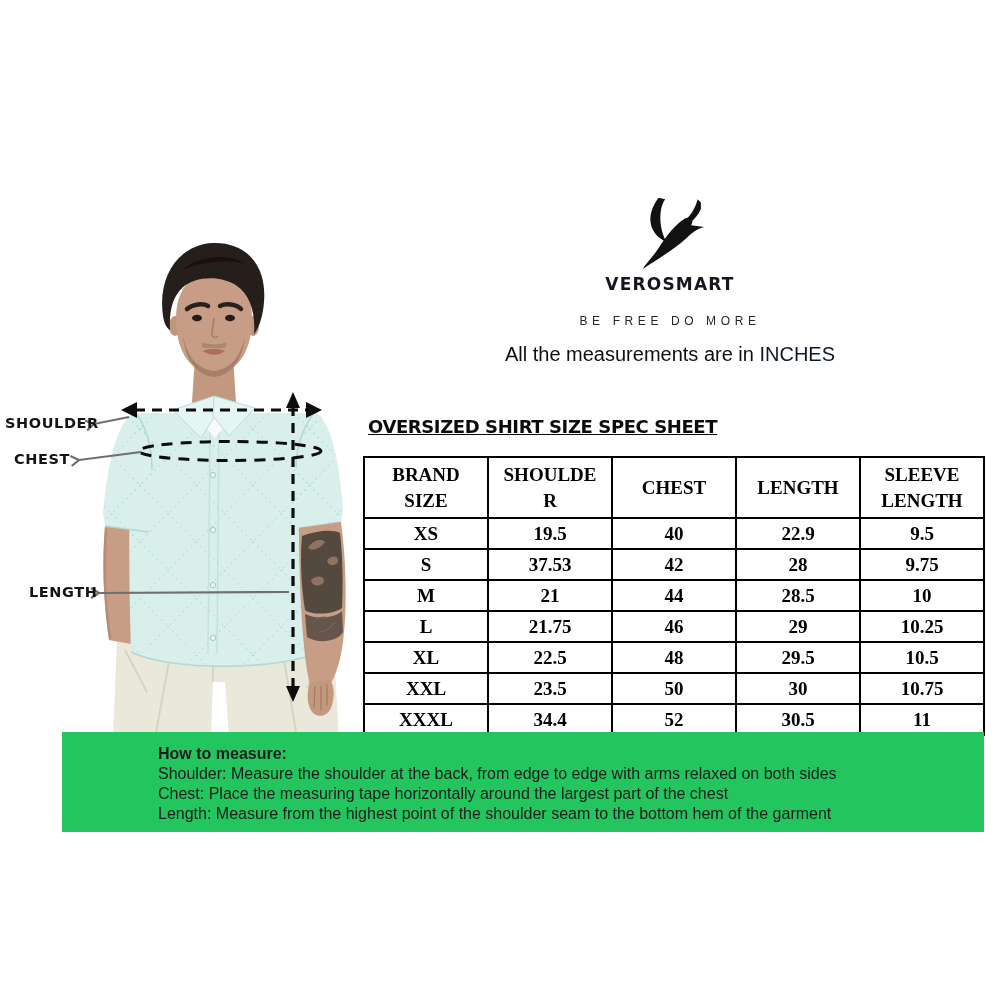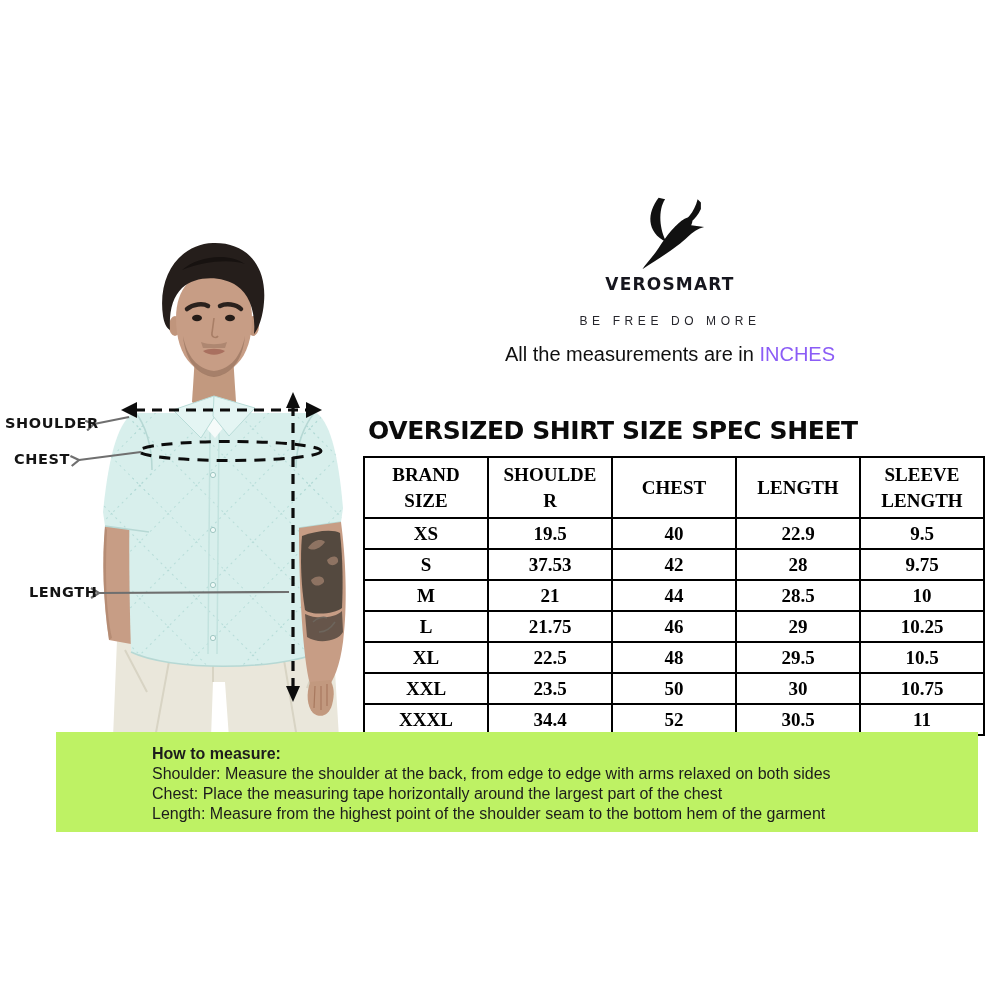--- a/index.html
+++ b/index.html
@@ -17,34 +17,34 @@
   #label-chest{left:14px;top:451px;}
   #label-length{left:29px;top:584px;}
 
   
   .brand-block{left:490px;top:196px;width:360px;text-align:center;z-index:2;}
   .brand-logo{display:block;margin:0 auto;width:84px;height:78px;}
   .brand-name{margin-top:0px;font-family:"DejaVu Sans",sans-serif;font-weight:bold;
     font-size:17px;letter-spacing:1.2px;color:#16161e;}
   .brand-tagline{margin-top:20px;font-size:12px;letter-spacing:4.6px;color:#26262c;}
   .measure-note{margin-top:15px;font-size:20px;color:#101010;}
-  .measure-note .unit{color:#8b5cf6;text-align:right;}
+  .measure-note .unit{color:#0f172a;text-align:right;}
 
   
   .chart-title{left:368px;top:416px;font-family:"DejaVu Sans",sans-serif;font-weight:bold;
-    font-size:25px;letter-spacing:-0.4px;color:#0b0b0b;z-index:4;white-space:nowrap;}
+    font-size:18px;letter-spacing:-0.4px;color:#0b0b0b;z-index:4;white-space:nowrap;text-decoration:underline;}
   table.spec{position:absolute;left:363px;top:456px;width:622px;z-index:4;
     border-collapse:collapse;table-layout:fixed;background:#fff;
     font-family:Liberation Serif, serif;font-weight:bold;color:#000;text-align:center;}
   .spec th,.spec td{border:2px solid #000;}
   .spec th{height:59px;font-size:19px;line-height:26px;padding:0 10px;overflow-wrap:break-word;}
   .spec td{height:29px;font-size:19px;padding:0;margin-left:36px;}
 
   
-  .howto-box{left:56px;top:732px;width:922px;height:100px;background:#bef264;z-index:5;
+  .howto-box{left:62px;top:732px;width:922px;height:100px;background:#22c55e;z-index:5;
     box-sizing:border-box;padding:12px 20px 0 96px;color:#1c1c1c;font-size:16px;line-height:20px;}
   .howto-heading{font-weight:bold;}
 </style>
 </head>
 <body>
 
 <svg id="figure-svg" class="abs" viewBox="0 0 300 510">
   <defs>
     <pattern id="diamondPat" width="40" height="40" patternUnits="userSpaceOnUse" patternTransform="rotate(45)">
       <path d="M0 0H40M0 0V40" stroke="#aed8d4" stroke-width="1.6" stroke-dasharray="2 4" fill="none"></path>

